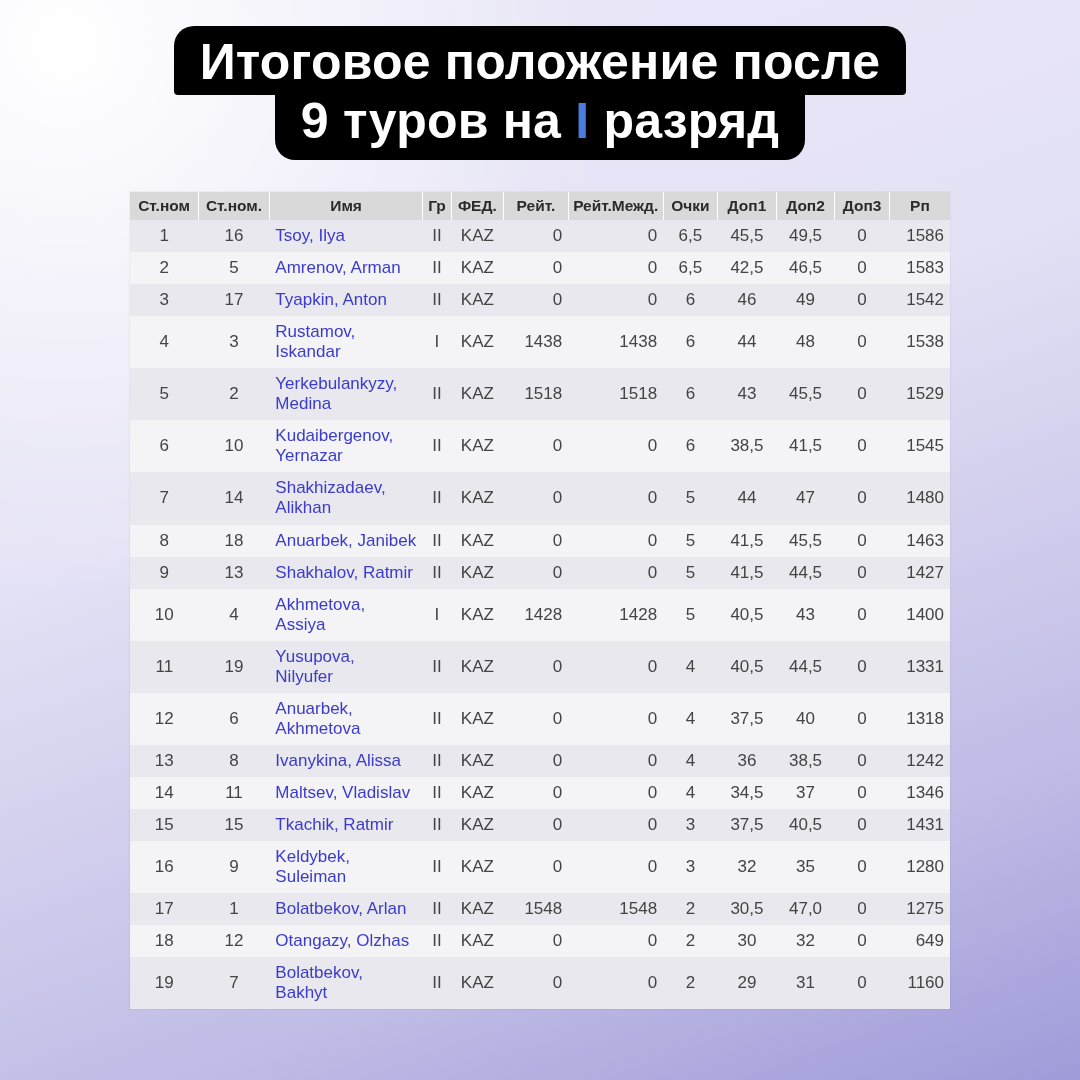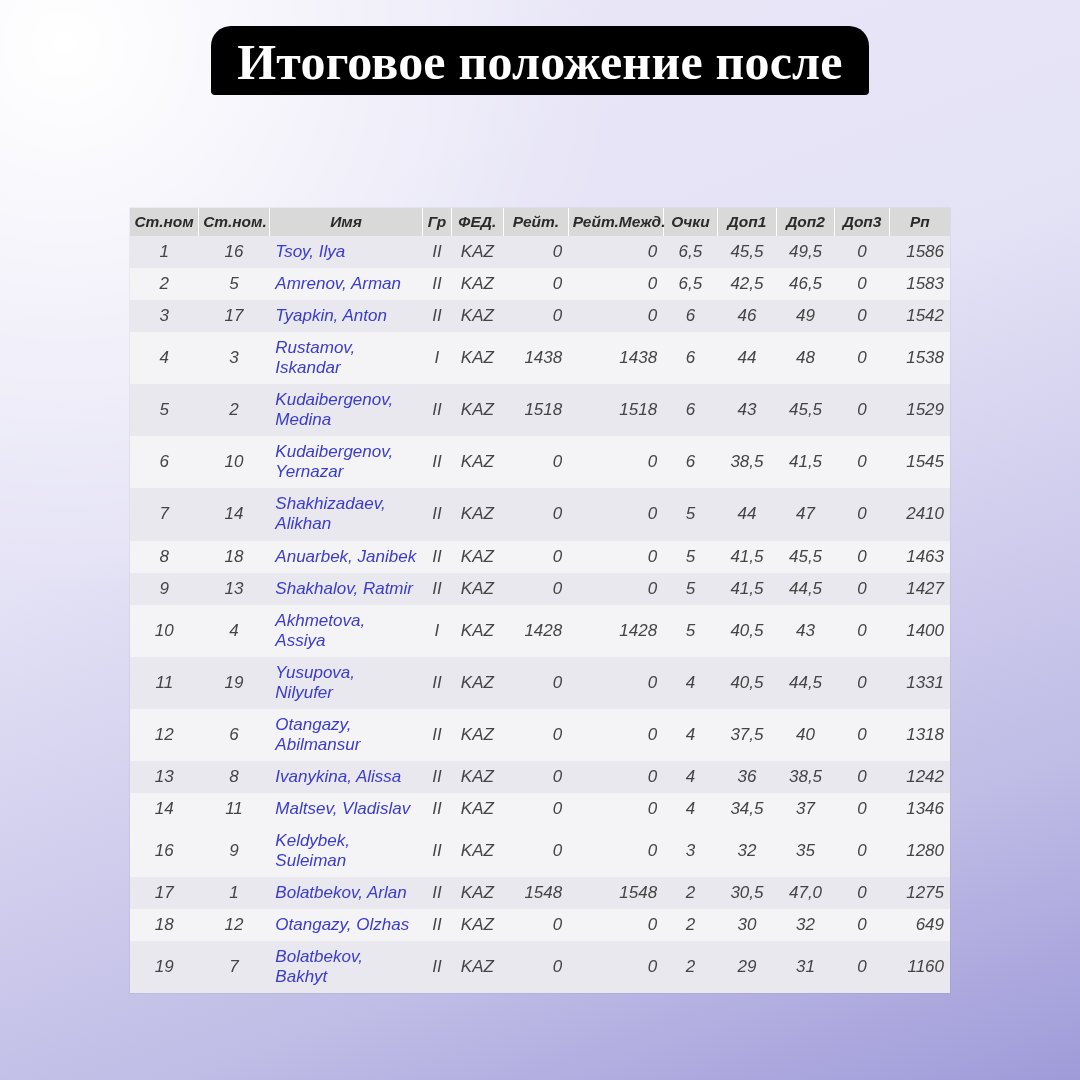--- a/index.html
+++ b/index.html
@@ -29,44 +29,43 @@
     top: 26px;
     left: 0;
     right: 0;
     z-index: 3;
     text-align: center;
   }
   .title-line {
     display: inline-block;
     background: #000000;
     color: #ffffff;
-    font-family: Liberation Serif, serif;
+    font-family: Liberation Sans, sans-serif;
     font-weight: bold;
     font-size: 50px;
     line-height: 1.06;
     padding: 10px 26px 12px 26px;
     border-radius: 20px;
     letter-spacing: 0.2px;
     white-space: nowrap;
   }
   .title-line.first { padding-bottom: 6px; border-bottom-left-radius: 4px; border-bottom-right-radius: 4px;}
   .title-line.second { margin-top: -4px; padding-top: 4px; border-top-left-radius: 4px; border-top-right-radius: 4px;}
   .rank-mark {
     color: #4a7ddd;
   }
 
   .table-card {
     position: absolute;
     left: 130px;
-    top: 208px;
+    top: 192px;
     width: 820px;
     background: #84cc16;
     z-index: 2;
     box-shadow: 0 0 0 1px rgba(0,0,0,0.04);
-    font-style: italic;
   }
 
   table.standings {
     border-collapse: collapse;
     width: 100%;
     table-layout: fixed;
     font-size: 17px;
     color: #333333;
   }
   table.standings thead th {
@@ -113,20 +112,21 @@
   col.w-rp      { width: 60px; }
 </style>
 </head>
 <body>
 
 <div class="bg-wash"></div>
 
 <div class="title-wrap">
   <div class="title-line first">Итоговое положение после</div>
   <br>
+  <div class="title-line second"><span>9 туров на </span><span class="rank-mark">I</span><span> разряд</span></div>
 </div>
 
 <div class="table-card">
   <table class="standings">
     <colgroup>
       <col class="w-stnom">
         <col class="w-stnom2">
         <col class="w-name">
         <col class="w-gr">
         <col class="w-fed">
@@ -207,21 +207,21 @@
           <td class="c-ratingi">1438</td>
           <td class="c-points">6</td>
           <td class="c-tb">44</td>
           <td class="c-tb">48</td>
           <td class="c-tb">0</td>
           <td class="c-rp">1538</td>
         </tr>
         <tr class="odd">
           <td class="c-num">5</td>
           <td class="c-num">2</td>
-          <td class="c-name">Kudaibergenov, Medina</td>
+          <td class="c-name">Yerkebulankyzy, Medina</td>
           <td class="c-gr">II</td>
           <td class="c-fed">KAZ</td>
           <td class="c-rating">1518</td>
           <td class="c-ratingi">1518</td>
           <td class="c-points">6</td>
           <td class="c-tb">43</td>
           <td class="c-tb">45,5</td>
           <td class="c-tb">0</td>
           <td class="c-rp">1529</td>
         </tr>
@@ -244,21 +244,21 @@
           <td class="c-num">14</td>
           <td class="c-name">Shakhizadaev, Alikhan</td>
           <td class="c-gr">II</td>
           <td class="c-fed">KAZ</td>
           <td class="c-rating">0</td>
           <td class="c-ratingi">0</td>
           <td class="c-points">5</td>
           <td class="c-tb">44</td>
           <td class="c-tb">47</td>
           <td class="c-tb">0</td>
-          <td class="c-rp">2410</td>
+          <td class="c-rp">1480</td>
         </tr>
         <tr class="even">
           <td class="c-num">8</td>
           <td class="c-num">18</td>
           <td class="c-name">Anuarbek, Janibek</td>
           <td class="c-gr">II</td>
           <td class="c-fed">KAZ</td>
           <td class="c-rating">0</td>
           <td class="c-ratingi">0</td>
           <td class="c-points">5</td>
@@ -305,21 +305,21 @@
           <td class="c-ratingi">0</td>
           <td class="c-points">4</td>
           <td class="c-tb">40,5</td>
           <td class="c-tb">44,5</td>
           <td class="c-tb">0</td>
           <td class="c-rp">1331</td>
         </tr>
         <tr class="even">
           <td class="c-num">12</td>
           <td class="c-num">6</td>
-          <td class="c-name">Otangazy, Abilmansur</td>
+          <td class="c-name">Anuarbek, Akhmetova</td>
           <td class="c-gr">II</td>
           <td class="c-fed">KAZ</td>
           <td class="c-rating">0</td>
           <td class="c-ratingi">0</td>
           <td class="c-points">4</td>
           <td class="c-tb">37,5</td>
           <td class="c-tb">40</td>
           <td class="c-tb">0</td>
           <td class="c-rp">1318</td>
         </tr>
@@ -343,20 +343,34 @@
           <td class="c-name">Maltsev, Vladislav</td>
           <td class="c-gr">II</td>
           <td class="c-fed">KAZ</td>
           <td class="c-rating">0</td>
           <td class="c-ratingi">0</td>
           <td class="c-points">4</td>
           <td class="c-tb">34,5</td>
           <td class="c-tb">37</td>
           <td class="c-tb">0</td>
           <td class="c-rp">1346</td>
+        </tr>
+        <tr class="odd">
+          <td class="c-num">15</td>
+          <td class="c-num">15</td>
+          <td class="c-name">Tkachik, Ratmir</td>
+          <td class="c-gr">II</td>
+          <td class="c-fed">KAZ</td>
+          <td class="c-rating">0</td>
+          <td class="c-ratingi">0</td>
+          <td class="c-points">3</td>
+          <td class="c-tb">37,5</td>
+          <td class="c-tb">40,5</td>
+          <td class="c-tb">0</td>
+          <td class="c-rp">1431</td>
         </tr>
         <tr class="even">
           <td class="c-num">16</td>
           <td class="c-num">9</td>
           <td class="c-name">Keldybek, Suleiman</td>
           <td class="c-gr">II</td>
           <td class="c-fed">KAZ</td>
           <td class="c-rating">0</td>
           <td class="c-ratingi">0</td>
           <td class="c-points">3</td>

